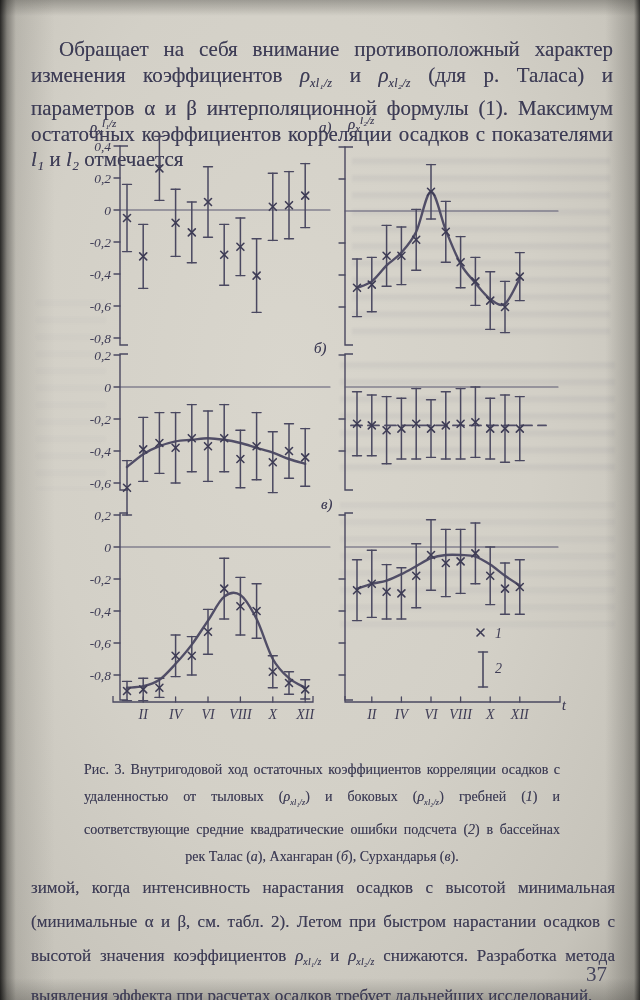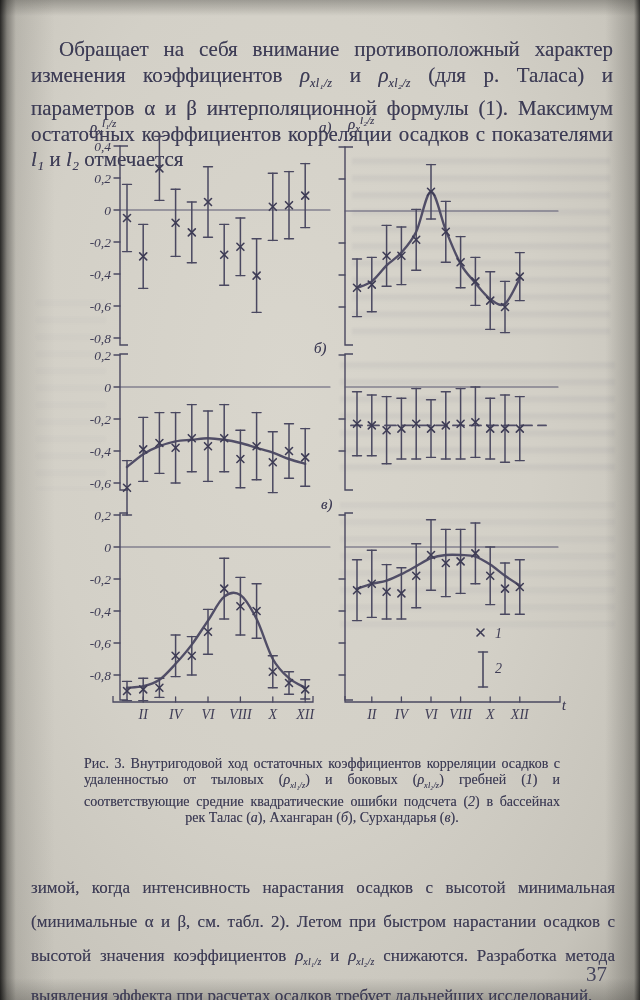--- a/index.html
+++ b/index.html
@@ -9,21 +9,21 @@
       linear-gradient(90deg, rgba(0,0,0,0.80) 0px, rgba(40,39,36,0.45) 7px, rgba(90,88,82,0.18) 16px, rgba(0,0,0,0) 55px),
       linear-gradient(270deg, rgba(0,0,0,0.70) 0px, rgba(60,59,55,0.30) 6px, rgba(0,0,0,0) 35px),
       linear-gradient(180deg, rgba(55,54,50,0.35) 0px, rgba(0,0,0,0) 16px),
       linear-gradient(0deg, rgba(55,54,50,0.28) 0px, rgba(0,0,0,0) 22px),
       radial-gradient(ellipse at 45% 38%, #d9d6cd 0%, #d3d0c7 50%, #c6c3ba 85%, #b0ada4 100%);
   }
   .para{position:absolute;color:#3d3c55;text-align:justify;
     text-shadow:0 0 0.6px rgba(61,60,85,0.55);}
   #intro{left:31px;top:16px;width:582px;font-size:21px;line-height:25.5px;}
   #intro .indent{display:inline-block;width:28px;}
-  #caption{left:84px;top:742px;width:476px;font-size:14px;line-height:16px;
+  #caption{left:84px;top:742px;width:476px;font-size:14px;line-height:27px;
     text-align:justify;-moz-text-align-last:center;text-align-last:center;}
   #closing{left:31px;top:854px;width:584px;font-size:17px;line-height:34px;}
   .seg-plain{}
   .seg-it{font-style:italic;}
   .seg-sub{font-style:italic;font-size:0.58em;vertical-align:-0.45em;letter-spacing:0.2px;}
   .ylab{position:absolute;font-style:italic;font-size:15px;color:#3e3c55;white-space:nowrap;
     text-shadow:0 0 0.5px rgba(62,60,85,0.5);}
   .ylab .ysub{font-size:11px;vertical-align:-3px;}
   .ylab .ysup{font-size:11px;vertical-align:5px;}
   .ptag{position:absolute;font-style:italic;font-size:15px;color:#3e3c55;

